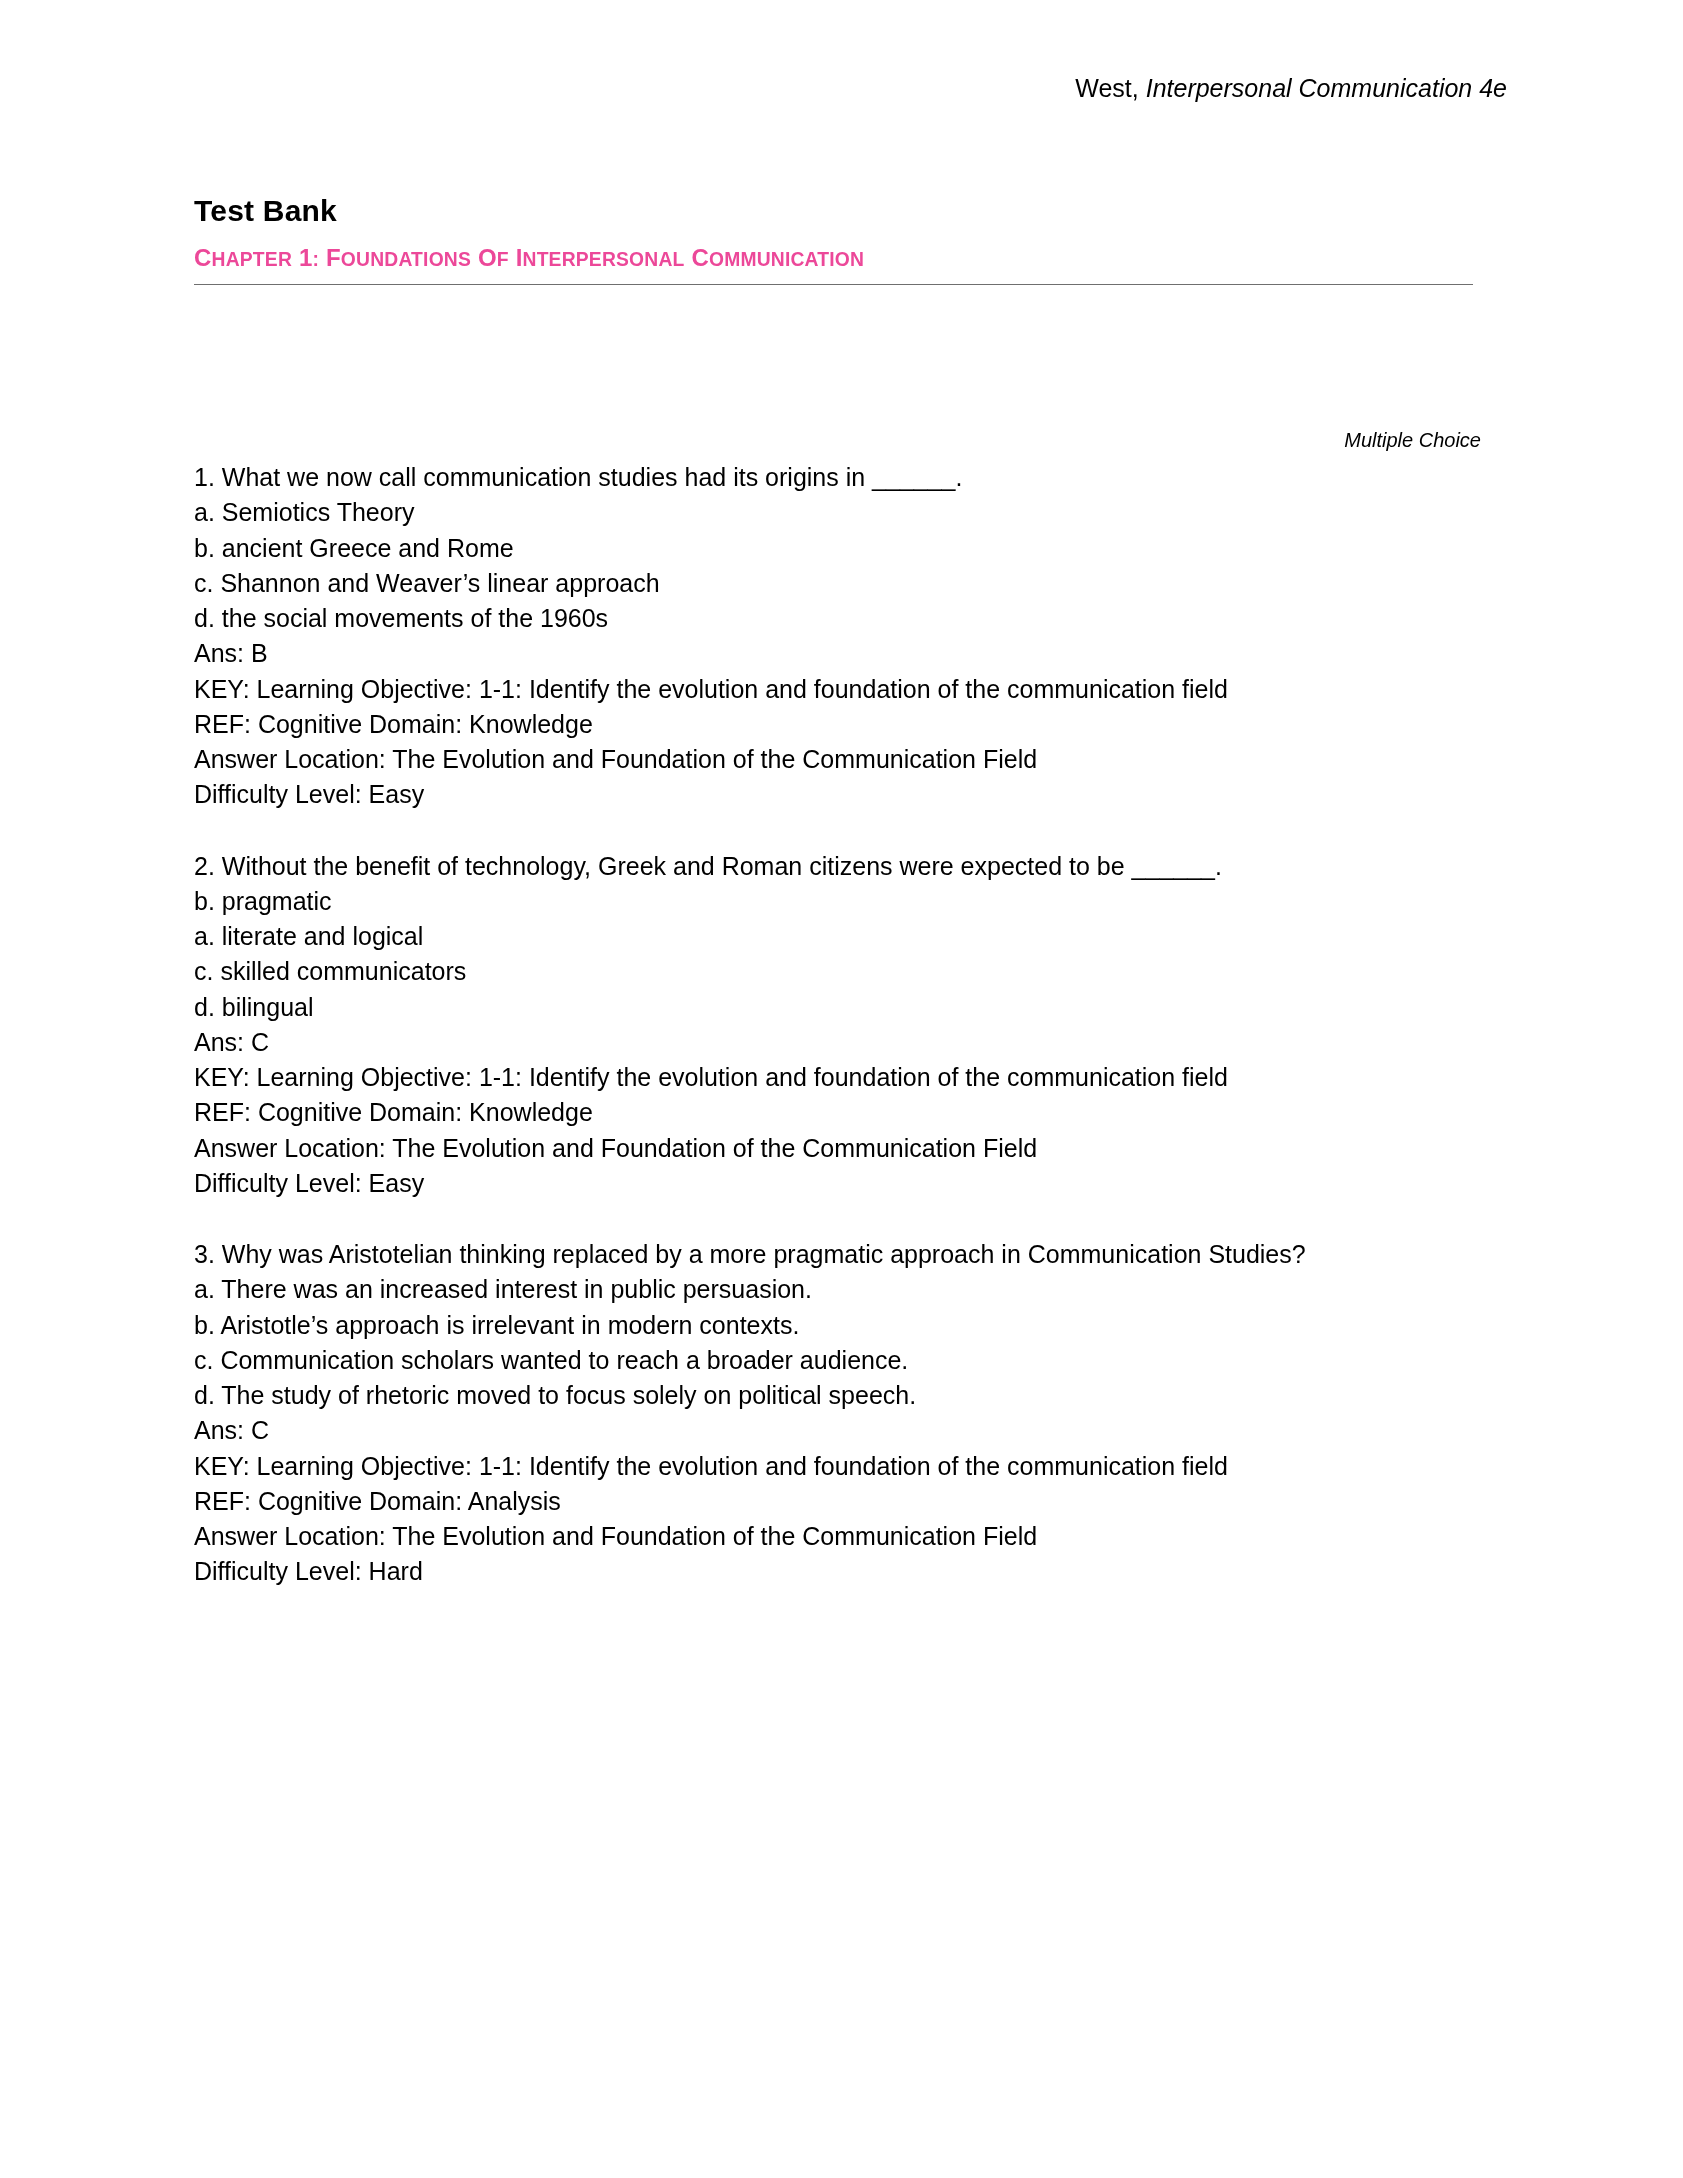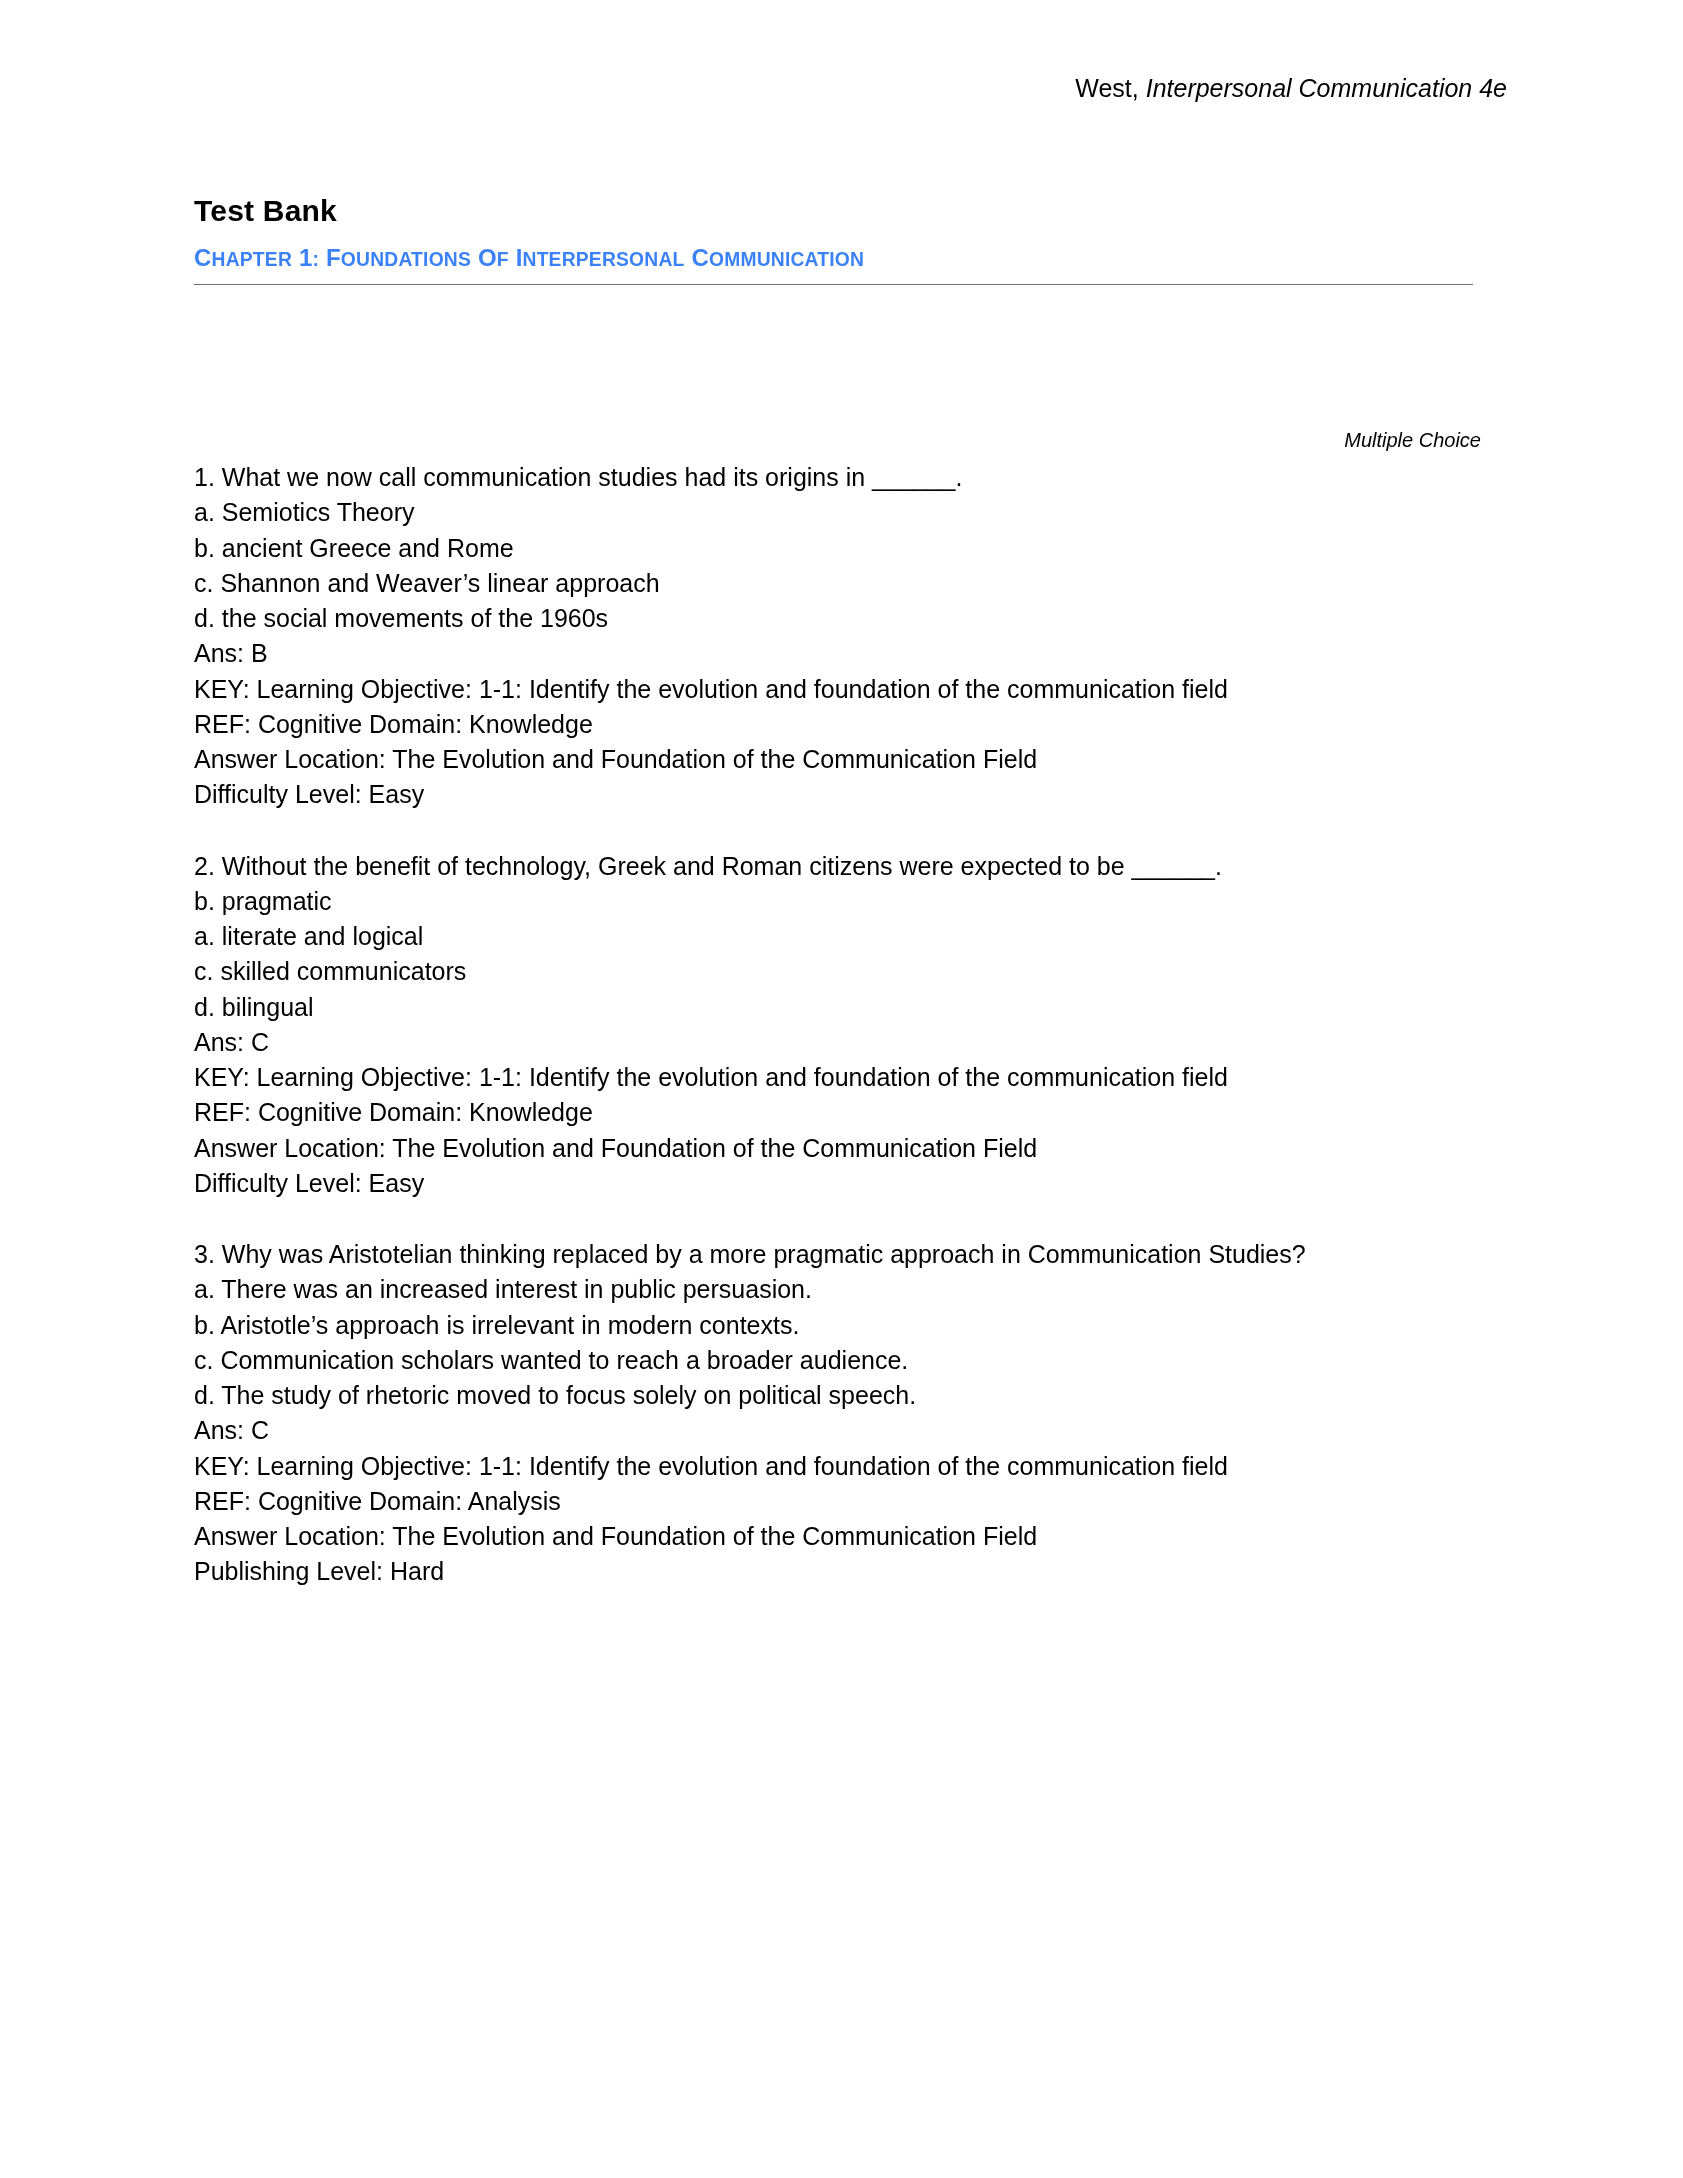--- a/index.html
+++ b/index.html
@@ -41,21 +41,21 @@
     left: 194px;
     width: 1317px;
   }
   .doc-title {
     font-size: 30px;
     font-weight: bold;
     letter-spacing: 0.2px;
     margin: 0 0 16px 0;
   }
   .chapter-line {
-    color: #3b82f6;
+    color: #ec4899;
     font-weight: bold;
     font-size: 24px;
     border-bottom: 1.5px solid #6f6f6f;
     padding-bottom: 12px;
     width: 1279px;
     letter-spacing: 0.2px;
   }
   .chapter-line .small-caps {
     font-size: 19.3px;
   }
@@ -138,18 +138,18 @@
     <div class="question-block">
       <div class="q-line stem">3. Why was Aristotelian thinking replaced by a more pragmatic approach in Communication Studies?</div>
       <div class="q-line">a. There was an increased interest in public persuasion.</div>
       <div class="q-line">b. Aristotle’s approach is irrelevant in modern contexts.</div>
       <div class="q-line">c. Communication scholars wanted to reach a broader audience.</div>
       <div class="q-line">d. The study of rhetoric moved to focus solely on political speech.</div>
       <div class="q-line">Ans: C</div>
       <div class="q-line keyline">KEY: Learning Objective: 1-1: Identify the evolution and foundation of the communication field</div>
       <div class="q-line">REF: Cognitive Domain: Analysis</div>
       <div class="q-line">Answer Location: The Evolution and Foundation of the Communication Field</div>
-      <div class="q-line">Publishing Level: Hard</div>
+      <div class="q-line">Difficulty Level: Hard</div>
     </div>
 
   </div>
 </div>
 
 
 </body></html>

